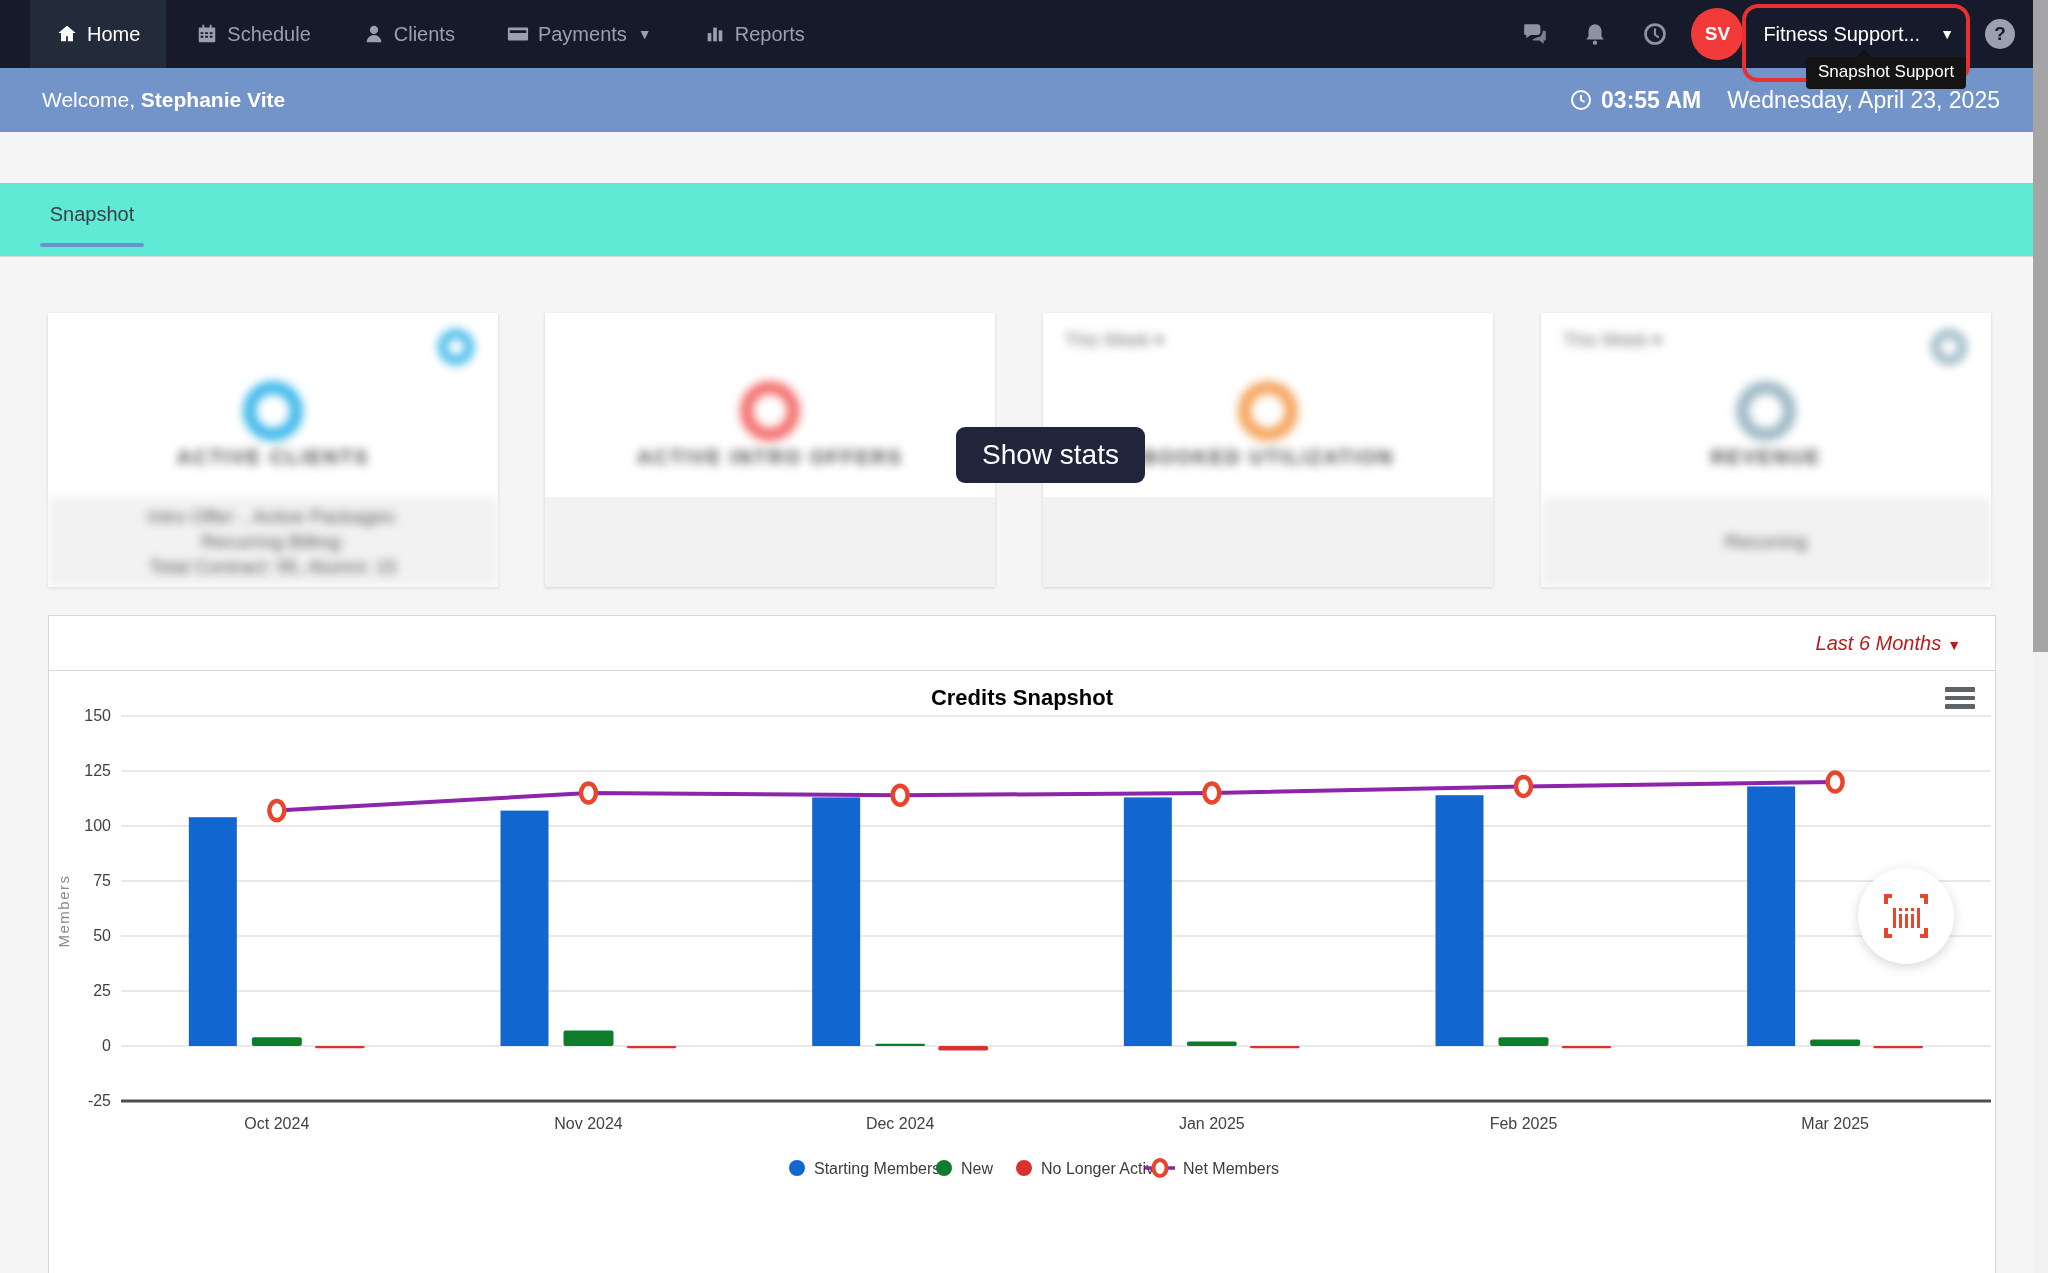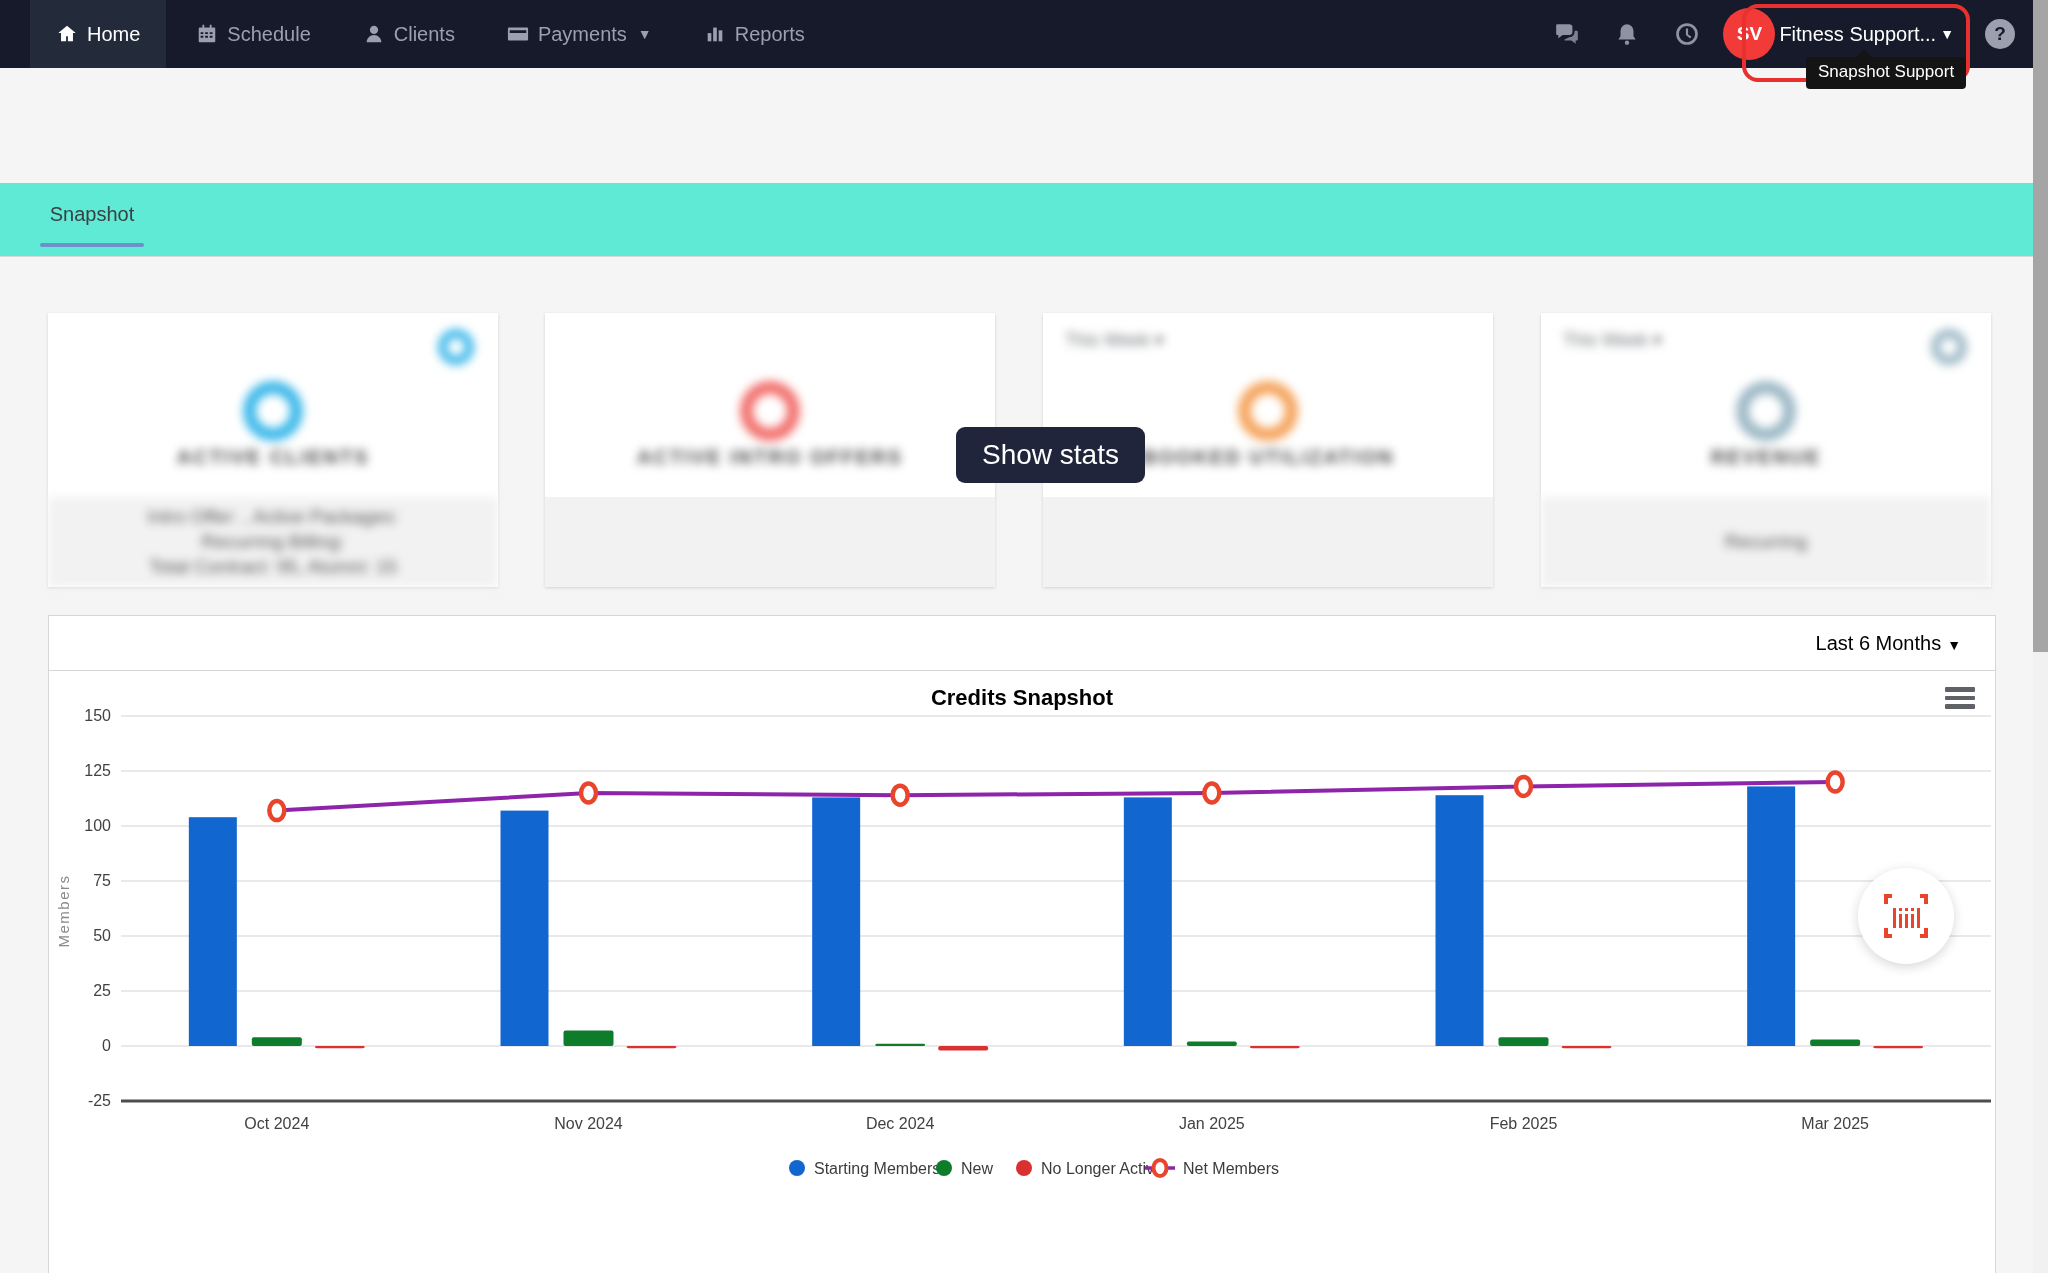--- a/index.html
+++ b/index.html
@@ -9,21 +9,21 @@
 
   
   .topnav { position:absolute; left:0; top:0; width:2048px; height:68px; background:#161a2b; display:flex; align-items:center; }
   .nav-item { display:flex; align-items:center; gap:9px; color:#9aa0af; font-size:20px; height:68px; padding:0 22px; cursor:pointer; }
   .nav-item svg { width:22px; height:22px; fill:currentColor; }
   .nav-item.active { background:#232a3a; color:#ffffff; padding:0 26px; }
   .nav-caret { font-size:14px; margin-left:2px; }
   .nav-right { position:absolute; right:0; top:0; height:68px; display:flex; align-items:center; }
   .nav-icon { width:60px; display:flex; justify-content:center; color:#8d93a2; cursor:pointer; }
   .nav-icon svg { width:26px; height:26px; fill:currentColor; }
-  .user-chip { display:flex; align-items:center; gap:4px; padding:0 14px 0 6px; height:68px; background:#20263600; cursor:pointer; }
+  .user-chip { display:flex; align-items:center; gap:20px; padding:0 14px 0 6px; height:68px; background:#20263600; cursor:pointer; }
   .avatar { width:52px; height:52px; border-radius:50%; background:#f23a38; color:#fff; font-weight:bold; font-size:19px; display:flex; align-items:center; justify-content:center; }
   .user-name { color:#ffffff; font-size:20px; }
   .user-caret { color:#ffffff; font-size:14px; }
   .help-wrap { width:64px; display:flex; justify-content:center; margin-right:16px; }
   .help-circle { width:30px; height:30px; border-radius:50%; background:#9aa0ad; color:#161a2b; font-weight:bold; font-size:19px; display:flex; align-items:center; justify-content:center; cursor:pointer; }
 
   
   .annotation-box { position:absolute; left:1742px; top:4px; width:228px; height:78px; border:4px solid #e8312e; border-radius:16px; z-index:6; pointer-events:none; }
   .tooltip { position:absolute; left:1806px; top:57px; z-index:7; background:#141414; color:#fff; font-size:17px; padding:5px 12px 7px; border-radius:4px; white-space:nowrap; }
   .tooltip-caret { position:absolute; left:1858px; top:52px; width:12px; height:12px; background:#141414; transform:rotate(45deg); z-index:6; }
@@ -52,21 +52,21 @@
   .corner-ring { position:absolute; right:24px; top:16px; width:36px; height:36px; border-style:solid; border-width:9px; border-radius:50%; }
   .card-title { position:absolute; left:0; right:0; top:133px; text-align:center; font-size:20px; font-weight:bold; letter-spacing:2px; color:#4a4a4a; }
   .card-dropdown { position:absolute; left:22px; top:16px; font-size:18px; color:#6f7276; cursor:pointer; }
   .footer-line { font-size:19px; color:#555; }
 
   .show-stats-btn { position:absolute; left:956px; top:427px; z-index:9; background:#20253b; color:#fff; font-size:28px; font-weight:normal; padding:12px 26px; border:none; border-radius:9px; cursor:pointer; }
 
   
   .chart-panel { position:absolute; left:48px; top:615px; width:1948px; height:659px; background:#fff; border:1px solid #d6d6d6; }
   .chart-header { height:55px; border-bottom:1px solid #d6d6d6; display:flex; align-items:center; justify-content:flex-end; padding-right:34px; }
-  .range-select { font-size:20px; color:#000000; cursor:pointer; }
+  .range-select { font-size:20px; color:#b91c1c; cursor:pointer;font-style:italic; }
   .range-caret { font-size:14px; margin-left:6px; }
   .chart-body { position:relative; width:1946px; height:602px; }
   .chart-title { position:absolute; left:0; right:0; top:14px; text-align:center; font-size:22px; font-weight:bold; color:#000000; z-index:2; }
   .hamburger { position:absolute; right:20px; top:16px; width:30px; display:flex; flex-direction:column; gap:4px; cursor:pointer; z-index:3; }
   .hamburger span { display:block; height:4.5px; background:#5f6368; border-radius:1px; }
   .chart-svg { position:absolute; left:0; top:0; }
   .barcode-bubble { position:absolute; left:1809px; top:197px; width:96px; height:96px; background:#fff; border-radius:50%; box-shadow:0 3px 12px rgba(0,0,0,.16); display:flex; align-items:center; justify-content:center; z-index:4; }
 
   
   .scrollbar { position:absolute; right:0; top:0; width:15px; height:1273px; background:#f1f1f1; z-index:50; }
@@ -139,20 +139,36 @@
       <div class="help-wrap">
         <div class="help-circle">?</div>
       </div>
     </div>
   </div>
 
   <div class="annotation-box"></div>
   <div class="tooltip-caret"></div>
   <div class="tooltip">Snapshot Support</div>
 
+  <div class="welcome-bar">
+    <div class="welcome-text">
+      <span>Welcome,</span>
+      <b>Stephanie Vite</b>
+    </div>
+    <div class="bar-right">
+      <div class="time-wrap">
+        <svg viewBox="0 0 24 24">
+            <circle cx="12" cy="12" r="9"></circle>
+            <path d="M12 7v5l3.5 2"></path>
+          </svg>
+        <span>03:55 AM</span>
+      </div>
+      <span class="date-text">Wednesday, April 23, 2025</span>
+    </div>
+  </div>
 
   <div class="tab-strip">
     <div class="tab">
       <span class="tab-label">Snapshot</span>
       <div class="tab-underline"></div>
     </div>
   </div>
 
   <div class="card" style="left:48px">
     <div class="card-body">

